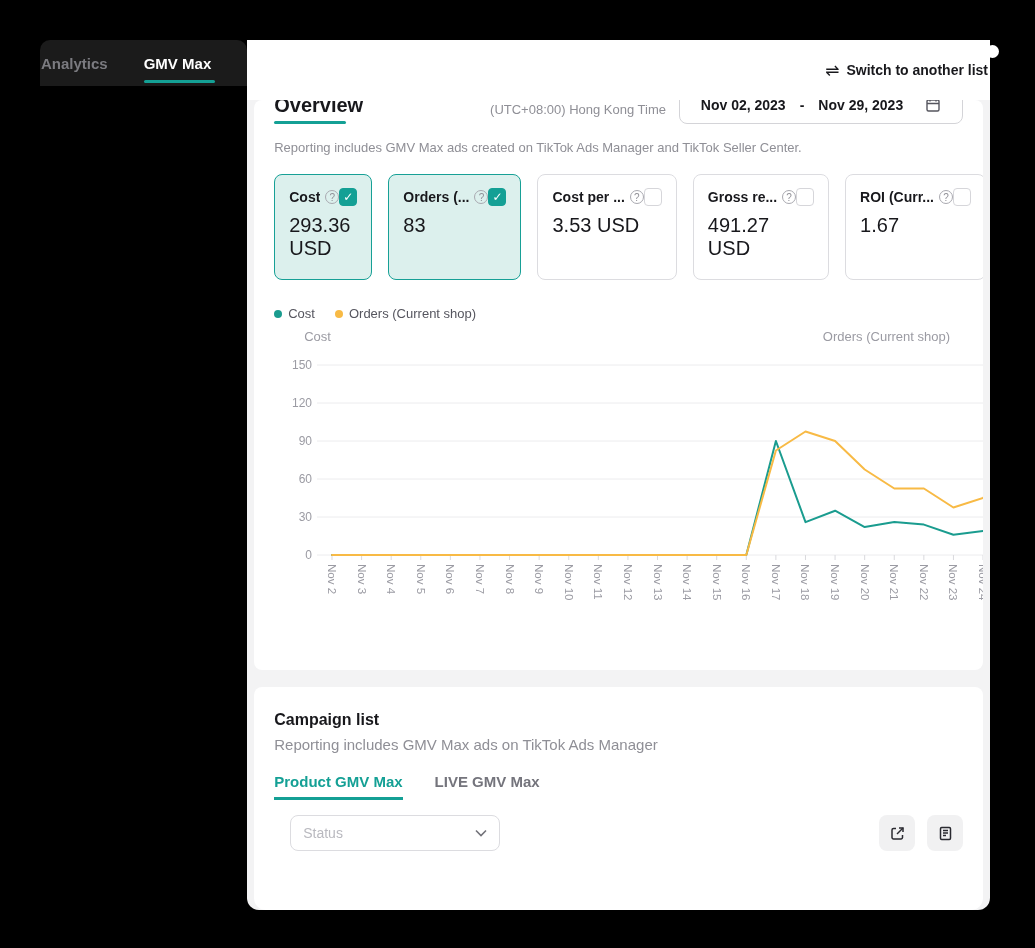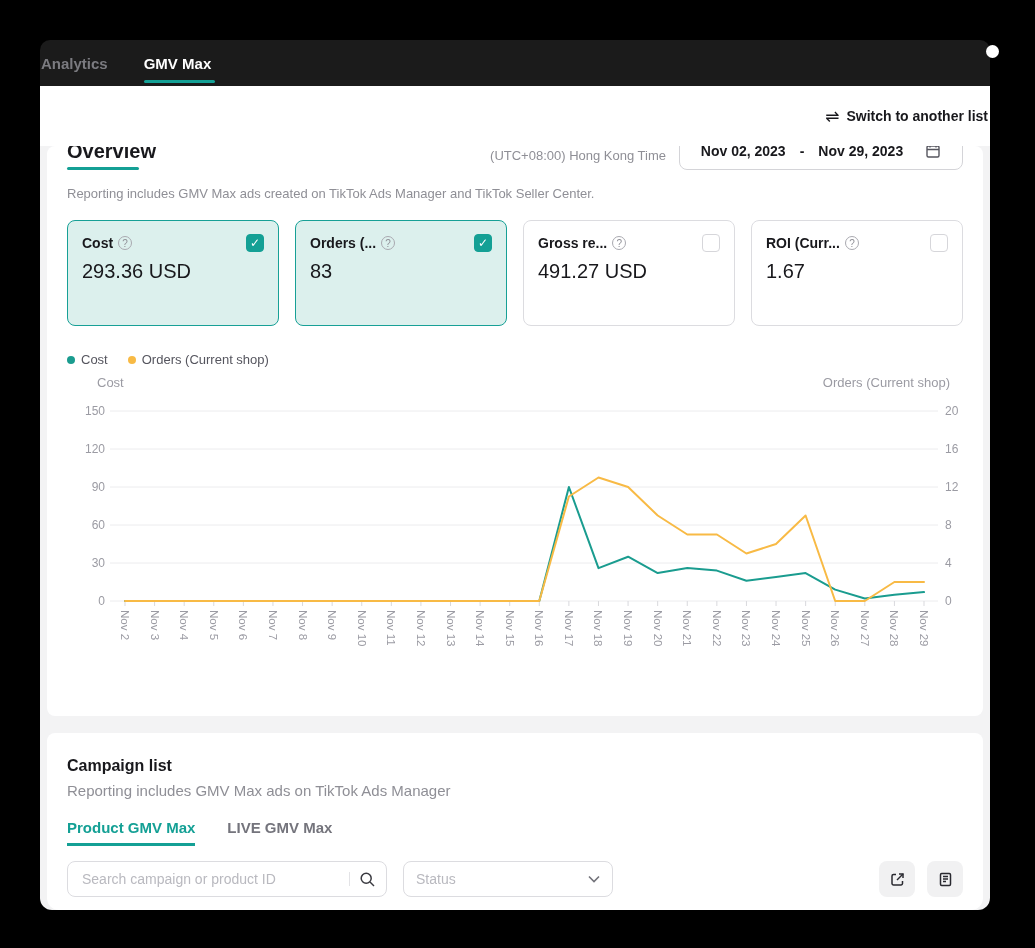--- a/index.html
+++ b/index.html
@@ -1,18 +1,18 @@
 <!DOCTYPE html>
 <html><head>
 <meta charset="utf-8">
 <style>
   html,body{margin:0;padding:0;background:#000;}
   *{box-sizing:border-box;font-family:"Liberation Sans","DejaVu Sans",sans-serif;}
   .stage{position:relative;width:1035px;height:948px;background:#000;overflow:hidden;}
-  .window{position:absolute;left:40px;top:40px;width:950px;height:870px;display:flex;flex-direction:column;}
+  .window{position:absolute;left:40px;top:40px;width:950px;height:870px;display:flex;flex-direction:row;}
   
   .nav{height:46px;background:#1b1b1b;border-radius:10px 10px 0 0;display:flex;align-items:center;padding-left:1px;position:relative;}
   .nav-tab{position:relative;font-size:15px;font-weight:700;color:#7b7b80;padding:0 14px 0 0;margin-right:22px;cursor:pointer;}
   .nav-tab.first{padding-left:0;}
   .nav-tab.active{color:#fff;}
   .nav-tab.active .tab-underline{position:absolute;left:0;right:10px;bottom:-11px;height:3px;background:var(--teal);border-radius:2px;}
   .corner-dot{position:absolute;left:946px;top:5px;width:13px;height:13px;border-radius:50%;background:#fff;}
   
   .main{flex:1;background:#f3f3f4;border-radius:0 0 12px 12px;overflow:hidden;display:flex;flex-direction:column;}
   .topband{height:60px;background:#fff;display:flex;align-items:center;justify-content:flex-end;padding-right:2px;flex:none;}
@@ -130,20 +130,28 @@
                 </div>
               <div class="mc-value">293.36 USD</div>
             </div>
             <div class="metric-card selected">
               <div class="mc-top">
                   <span class="mc-label">Orders (...</span>
                   <span class="q-icon"></span>
                   <span class="cb checked"></span>
                 </div>
               <div class="mc-value">83</div>
+            </div>
+            <div class="metric-card">
+              <div class="mc-top">
+                  <span class="mc-label">Cost per ...</span>
+                  <span class="q-icon"></span>
+                  <span class="cb"></span>
+                </div>
+              <div class="mc-value">3.53 USD</div>
             </div>
             <div class="metric-card">
               <div class="mc-top">
                   <span class="mc-label">Gross re...</span>
                   <span class="q-icon"></span>
                   <span class="cb"></span>
                 </div>
               <div class="mc-value">491.27 USD</div>
             </div>
             <div class="metric-card">
@@ -255,30 +263,20 @@
         </div>
 
         <div class="card card2">
           <div class="cl-title">Campaign list</div>
           <div class="cl-subtitle">Reporting includes GMV Max ads on TikTok Ads Manager</div>
           <div class="cl-tabs">
             <div class="cl-tab active">Product GMV Max</div>
             <div class="cl-tab">LIVE GMV Max</div>
           </div>
           <div class="filter-row">
-            <div class="search-box">
-              <input placeholder="Search campaign or product ID" style="">
-              <span class="search-div"></span>
-              <span style="display:flex;">
-                <svg width="17" height="17" viewBox="0 0 17 17" fill="none" stroke="#3a3a40" stroke-width="1.5">
-                  <circle cx="7.2" cy="7.2" r="5"></circle>
-                    <path d="M11 11l4 4"></path>
-                </svg>
-              </span>
-            </div>
             <div class="status-box">
               <span class="ph">Status</span>
               <span style="display:flex;">
                 <svg width="12" height="8" viewBox="0 0 12 8" fill="none" stroke="#73737a" stroke-width="1.6">
                     <path d="M1 1.5l5 5 5-5"></path>
                   </svg>
               </span>
             </div>
             <div class="spacer"></div>
             <button class="icon-btn">

